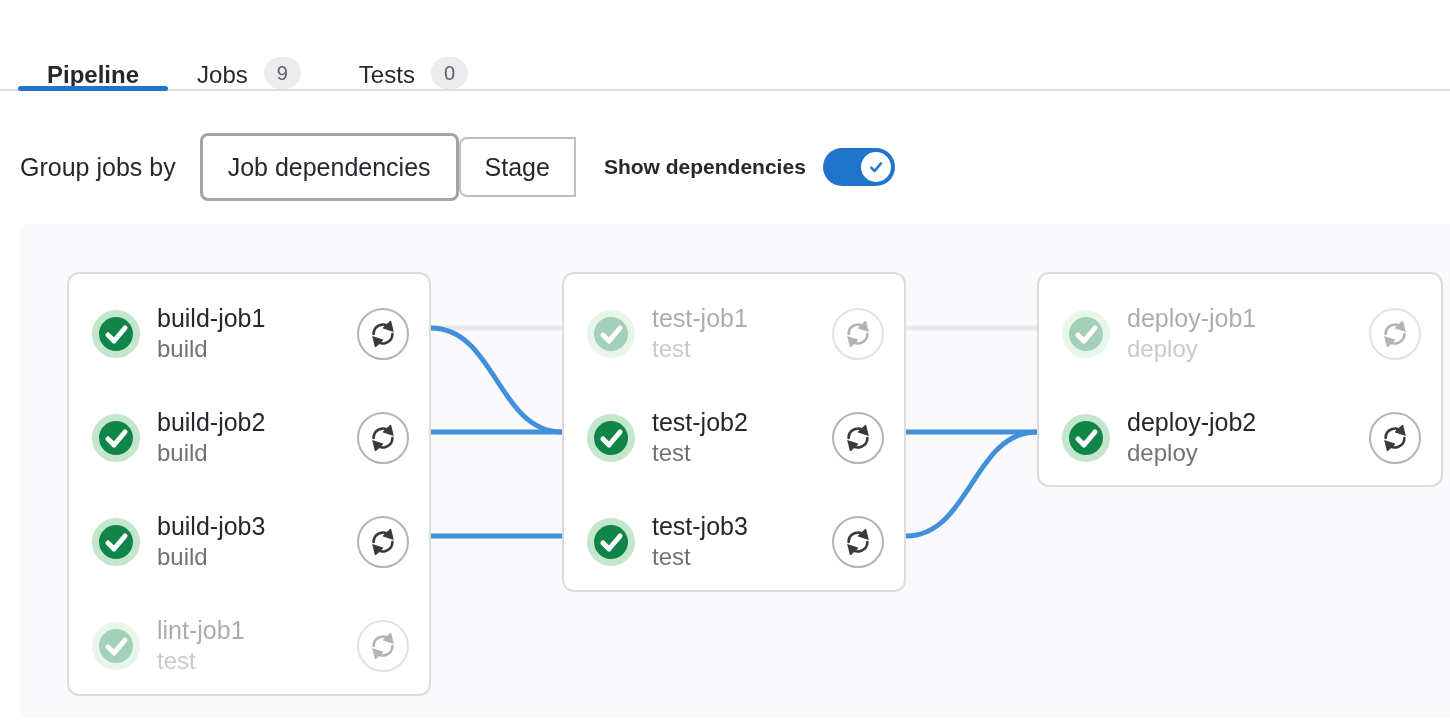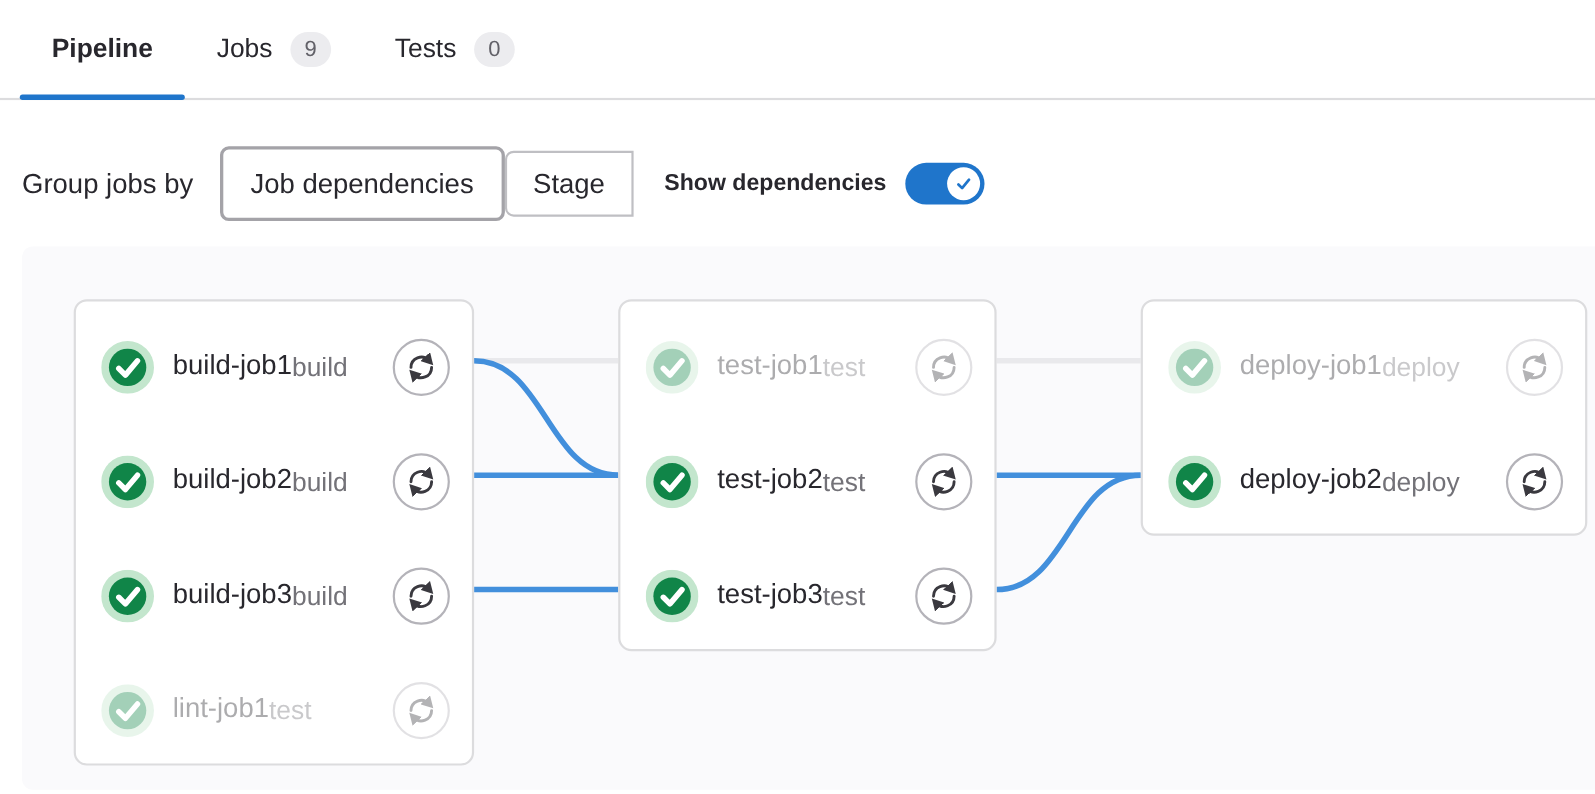--- a/index.html
+++ b/index.html
@@ -17,21 +17,21 @@
   *{box-sizing:border-box}
   html,body{margin:0;padding:0}
   body{
     width:1450px;height:722px;overflow:hidden;background:#fff;
     font-family:"Liberation Sans",sans-serif;color:var(--text-dark);
     -webkit-font-smoothing:antialiased;
   }
 
   
   .tabs{display:flex;align-items:stretch;height:91px;border-bottom:2px solid var(--border-gray);padding-left:18px}
-  .tab{position:relative;display:flex;align-items:center;gap:16px;padding:0 29px;
+  .tab{position:relative;display:flex;align-items:flex-end;gap:16px;padding:0 29px;
        font-size:24px;color:var(--text-dark);background:none;border:none;cursor:pointer;
        font-family:inherit}
   .tab.active{font-weight:700}
   .tab.active::after{content:"";position:absolute;left:0;right:0;bottom:-2px;height:5px;
        background:var(--accent-blue);border-radius:3px}
   .badge{display:inline-flex;align-items:center;justify-content:center;min-width:20px;
        padding:4px 13px;border-radius:20px;background:var(--badge-bg);color:#626168;
        font-size:20px;font-weight:400;line-height:1.2}
 
   
@@ -63,21 +63,21 @@
   .card1{left:47px;top:48px;width:364px;height:424px}
   .card2{left:542px;top:48px;width:344px;height:320px}
   .card3{left:1017px;top:48px;width:406px;height:215px}
 
   .job-row{height:104px;display:flex;align-items:center}
   .job-row.dimmed{opacity:.38}
   .job-main{display:flex;align-items:center;gap:17px;flex:1;min-width:0;background:none;
        border:none;padding:0;margin:0;cursor:pointer;text-align:left;font-family:inherit}
   .job-icon{width:48px;height:48px;flex:none}
   .job-icon svg{display:block;width:48px;height:48px}
-  .job-text{display:flex;flex-direction:row}
+  .job-text{display:flex;flex-direction:column}
   .job-name{font-size:25px;color:var(--text-dark);line-height:1.15;white-space:nowrap}
   .job-stage{font-size:24px;color:var(--text-gray);line-height:1.2;margin-top:3px}
   .retry-btn{width:52px;height:52px;border-radius:50%;border:2px solid #b4b3b9;background:none;
        display:flex;align-items:center;justify-content:center;cursor:pointer;color:#3a393f;
        flex:none;padding:0}
   .retry-btn svg{width:30px;height:30px;display:block}
 </style>
 </head>
 <body>
 

